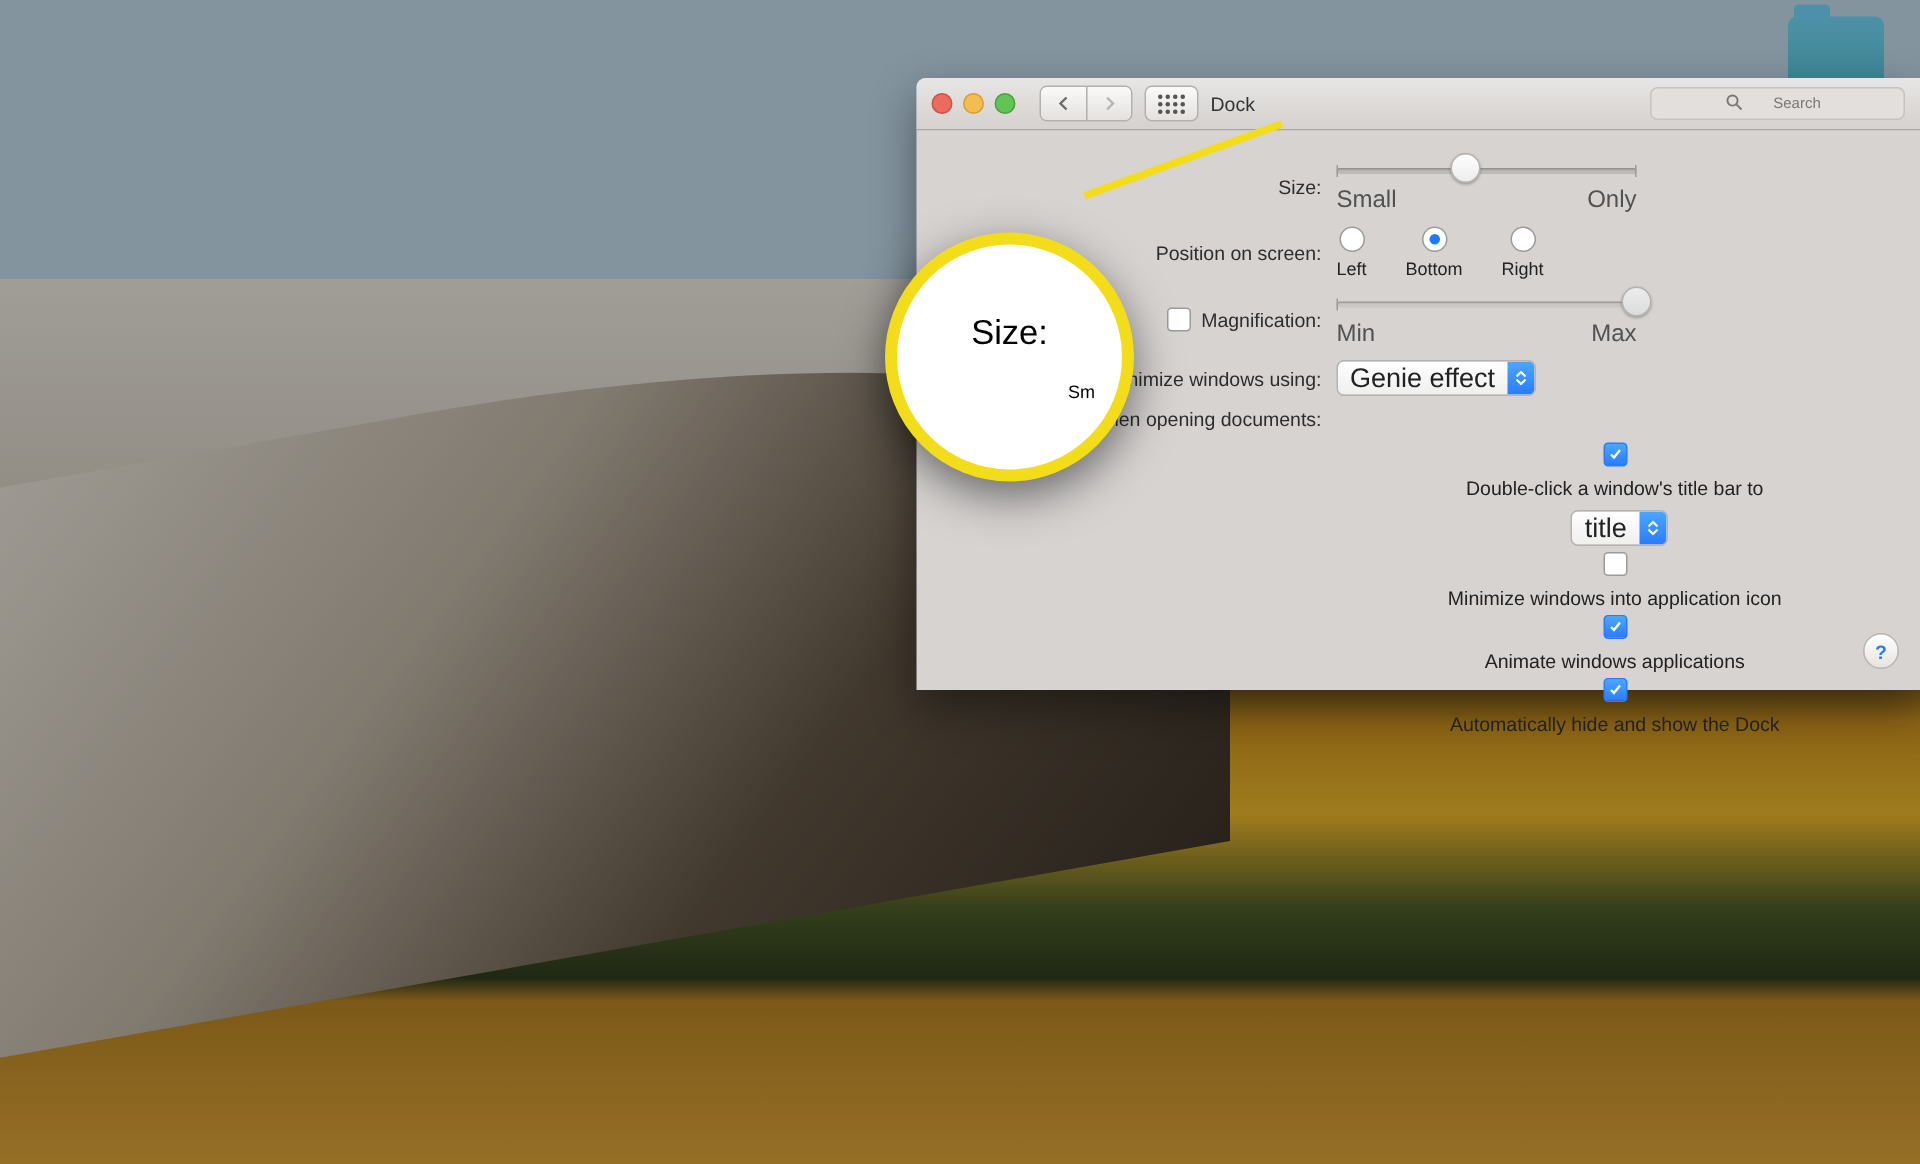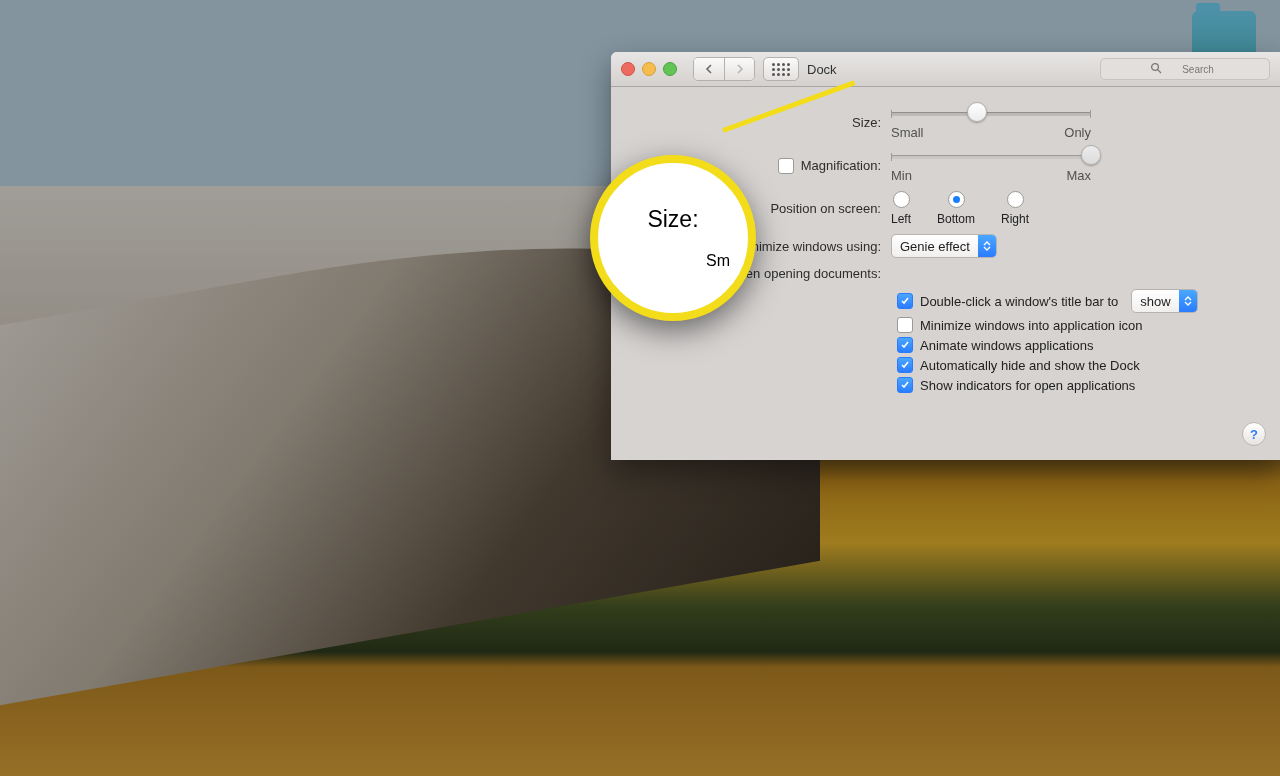--- a/index.html
+++ b/index.html
@@ -51,47 +51,47 @@
   .row .lbl{width:246px;text-align:right;padding-right:10px;color:#2d2d2d;}
   .row .ctl{flex:1;display:flex;align-items:center;}
 
   
   .slider{position:relative;width:200px;height:18px;}
   .track{position:absolute;top:7px;left:0;right:0;height:4px;background:#bdbab7;border-radius:2px;box-shadow:inset 0 1px 1px rgba(0,0,0,.25);}
   .tick{position:absolute;top:5px;width:1px;height:8px;background:#9d9a97;}
   .thumb{position:absolute;top:-3px;width:18px;height:18px;border-radius:50%;background:linear-gradient(#ffffff,#ececec);border:1px solid #b4b2af;box-shadow:0 1px 2px rgba(0,0,0,.3);transform:translateX(-50%);cursor:pointer;}
   .slider.disabled .track{background:#cac7c4;}
   .slider.disabled .thumb{background:linear-gradient(#ececec,#dcdcdc);}
-  .sublabels{display:flex;justify-content:space-between;width:200px;font-size:13px;color:#525252;margin-top:2px;}
+  .sublabels{display:flex;justify-content:space-between;width:200px;font-size:16px;color:#525252;margin-top:2px;}
 
   
   .radio-group{display:flex;gap:26px;}
   .radio-col{display:flex;flex-direction:column;align-items:center;gap:4px;font-size:12px;}
   .radio-outer{width:15px;height:15px;border-radius:50%;background:#fff;border:1px solid #9c9a97;display:flex;align-items:center;justify-content:center;cursor:pointer;}
   .radio-outer.checked::after{content:"";width:7px;height:7px;border-radius:50%;background:#1a7cff;}
 
   
   .dropdown{display:inline-flex;align-items:center;height:22px;border:1px solid #b6b3b0;border-radius:5px;background:linear-gradient(#ffffff,#f0efee);overflow:hidden;cursor:pointer;}
-  .dropdown .txt{padding:0 8px;font-size:13px;}
+  .dropdown .txt{padding:0 8px;font-size:18px;}
   .dropdown .arrows{width:18px;height:100%;background:linear-gradient(#4aa7ff,#2a7cff);display:flex;flex-direction:column;align-items:center;justify-content:center;gap:0;}
   .dropdown .arrows svg{display:block;}
 
   
-  .check-row{display:flex;align-items:center;gap:7px;margin:0 0 4px 262px;}
+  .check-row{display:flex;align-items:center;gap:7px;margin:0 0 4px 262px;flex-direction:column;}
   .cbox{width:14px;height:14px;border-radius:3px;border:1px solid #9c9a97;background:#fff;display:flex;align-items:center;justify-content:center;cursor:pointer;}
   .cbox.checked{background:linear-gradient(#4aa7ff,#2a7cff);border-color:#2a7cff;}
   .cbox.checked svg{display:block;}
   .cbox svg{display:none;}
 
   .help-btn{position:absolute;right:14px;bottom:14px;width:22px;height:22px;border-radius:50%;background:linear-gradient(#fff,#e6e4e2);border:1px solid #b9b6b3;display:flex;align-items:center;justify-content:center;color:#2a7cff;font-weight:bold;cursor:pointer;}
 
   
   .callout-circle{position:absolute;left:590px;top:155px;width:150px;height:150px;border-radius:50%;background:#fff;box-shadow:0 10px 30px rgba(0,0,0,.5);border:8px solid #f3dd1b;display:flex;flex-direction:column;align-items:center;justify-content:center;z-index:10;}
   .callout-circle .big{font-size:23px;color:#000;font-weight:500;}
-  .callout-circle .sub{font-size:16px;color:#000;align-self:flex-end;margin-right:18px;margin-top:19px;}
+  .callout-circle .sub{font-size:12px;color:#000;align-self:flex-end;margin-right:18px;margin-top:19px;}
   .callout-line{position:absolute;left:723px;top:128px;width:140px;height:5px;background:#f3dd1b;transform-origin:left center;transform:rotate(-20deg);z-index:9;}
 
 </style>
 </head>
 <body>
 
 <div class="wallpaper"></div>
 <div class="desktop-folder"></div>
 <div class="dim-overlay"></div>
 
@@ -149,39 +149,20 @@
       <div class="ctl" style="flex-direction:column;align-items:flex-start;">
         <div class="slider">
           <div class="track"></div>
           <div class="tick" style="left:0"></div>
             <div class="tick" style="right:0"></div>
           <div class="thumb" style="left:43%"></div>
         </div>
         <div class="sublabels">
           <span>Small</span>
           <span>Only</span>
-        </div>
-      </div>
-    </div>
-
-    <div class="row">
-      <div class="lbl" style="display:flex;justify-content:flex-end;align-items:center;gap:7px;">
-        <span class="cbox"></span>
-        <span>Magnification:</span>
-      </div>
-      <div class="ctl" style="flex-direction:column;align-items:flex-start;">
-        <div class="slider disabled">
-          <div class="track"></div>
-          <div class="tick" style="left:0"></div>
-            <div class="tick" style="right:0"></div>
-          <div class="thumb" style="left:100%"></div>
-        </div>
-        <div class="sublabels">
-          <span>Min</span>
-          <span>Max</span>
         </div>
       </div>
     </div>
 
     <div class="row" style="margin-top:6px;">
       <div class="lbl">Position on screen:</div>
       <div class="ctl">
         <div class="radio-group">
           <div class="radio-col">
               <div class="radio-outer"></div>
@@ -193,20 +174,39 @@
             </div>
           <div class="radio-col">
               <div class="radio-outer"></div>
               <span>Right</span>
             </div>
         </div>
       </div>
     </div>
 
     <div class="row">
+      <div class="lbl" style="display:flex;justify-content:flex-end;align-items:center;gap:7px;">
+        <span class="cbox"></span>
+        <span>Magnification:</span>
+      </div>
+      <div class="ctl" style="flex-direction:column;align-items:flex-start;">
+        <div class="slider disabled">
+          <div class="track"></div>
+          <div class="tick" style="left:0"></div>
+            <div class="tick" style="right:0"></div>
+          <div class="thumb" style="left:100%"></div>
+        </div>
+        <div class="sublabels">
+          <span>Min</span>
+          <span>Max</span>
+        </div>
+      </div>
+    </div>
+
+    <div class="row">
       <div class="lbl">Minimize windows using:</div>
       <div class="ctl">
         <div class="dropdown">
           <span class="txt">Genie effect</span>
           <span class="arrows">
             <svg width="8" height="5" viewBox="0 0 8 5">
                 <path d="M1 4l3-3 3 3" fill="none" stroke="#fff" stroke-width="1.4"></path>
               </svg>
             <svg width="8" height="5" viewBox="0 0 8 5">
                 <path d="M1 1l3 3 3-3" fill="none" stroke="#fff" stroke-width="1.4"></path>
@@ -221,21 +221,21 @@
     </div>
 
     <div class="check-row">
       <span class="cbox checked">
           <svg width="10" height="10" viewBox="0 0 10 10">
             <path d="M2 5l2 2 4-5" fill="none" stroke="#fff" stroke-width="1.6"></path>
           </svg>
         </span>
       <span>Double-click a window's title bar to</span>
       <div class="dropdown" style="margin-left:6px;">
-        <span class="txt">show</span>
+        <span class="txt">title</span>
         <span class="arrows">
           <svg width="8" height="5" viewBox="0 0 8 5">
               <path d="M1 4l3-3 3 3" fill="none" stroke="#fff" stroke-width="1.4"></path>
             </svg>
           <svg width="8" height="5" viewBox="0 0 8 5">
               <path d="M1 1l3 3 3-3" fill="none" stroke="#fff" stroke-width="1.4"></path>
             </svg>
         </span>
       </div>
     </div>
@@ -256,28 +256,20 @@
 
     <div class="check-row">
       <span class="cbox checked">
           <svg width="10" height="10" viewBox="0 0 10 10">
             <path d="M2 5l2 2 4-5" fill="none" stroke="#fff" stroke-width="1.6"></path>
           </svg>
         </span>
       <span>Automatically hide and show the Dock</span>
     </div>
 
-    <div class="check-row">
-      <span class="cbox checked">
-          <svg width="10" height="10" viewBox="0 0 10 10">
-            <path d="M2 5l2 2 4-5" fill="none" stroke="#fff" stroke-width="1.6"></path>
-          </svg>
-        </span>
-      <span>Show indicators for open applications</span>
-    </div>
 
     <div class="help-btn">?</div>
   </div>
 </div>
 
 <div class="callout-line"></div>
 <div class="callout-circle">
   <div class="big">Size:</div>
   <div class="sub">Sm</div>
 </div>

